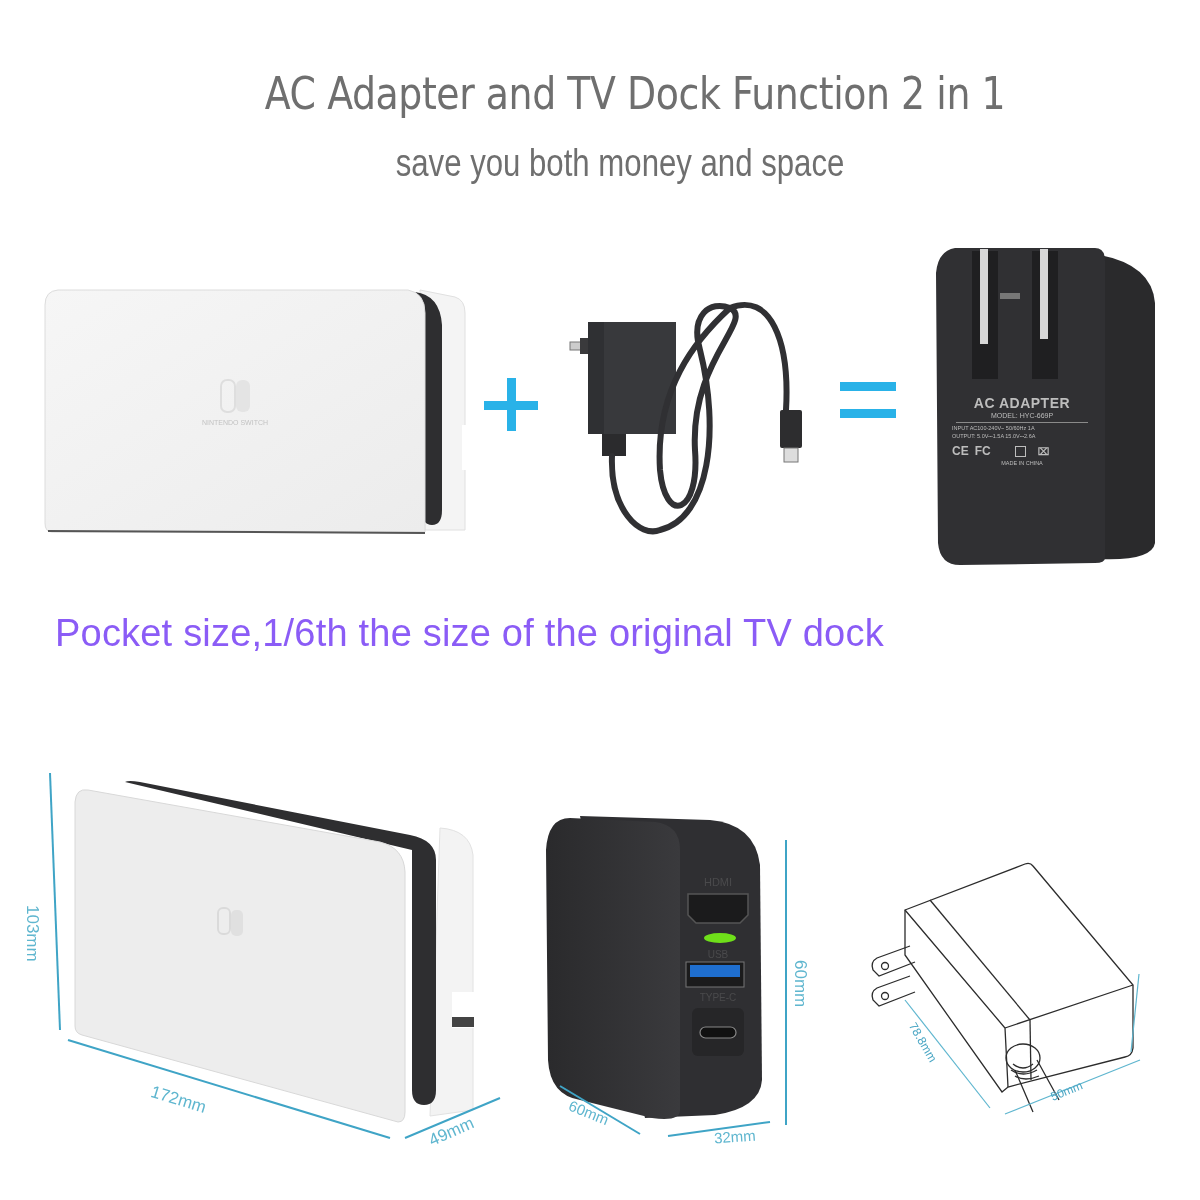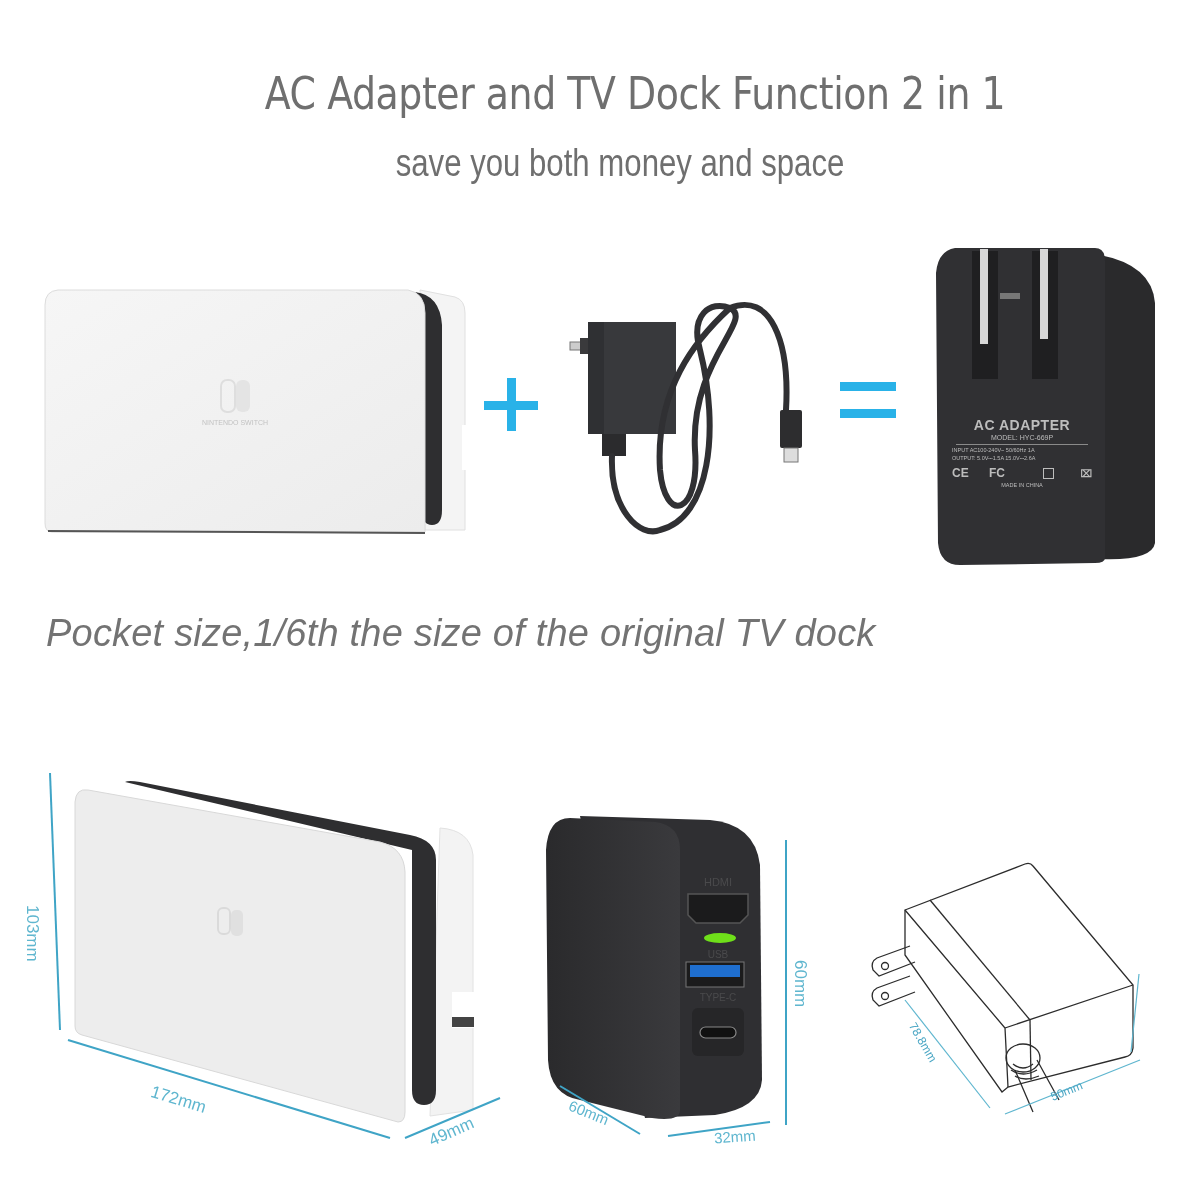--- a/index.html
+++ b/index.html
@@ -5,22 +5,22 @@
   html, body { margin: 0; padding: 0; background: #ffffff; }
   body { width: 1200px; height: 1200px; position: relative; overflow: hidden;
          font-family: "Liberation Sans", sans-serif; }
   .abs { position: absolute; }
   .title { left: 0; width: 1270px; top: 68px; text-align: center; font-size: 44px;
            color: #6f6f6f; letter-spacing: -0.5px; font-family: "DejaVu Sans", sans-serif;
            transform: scaleX(0.86); transform-origin: 635px 0; }
   .subtitle { left: 0; width: 1240px; top: 142px; text-align: center; font-size: 38px;
               color: #6f6f6f; font-family: "Liberation Sans", sans-serif;
               transform: scaleX(0.82); transform-origin: 620px 0; }
-  .tagline { left: 46px; top: 612px; font-size: 38px; color: #737373;
-             font-family: "Liberation Sans", sans-serif; letter-spacing: 0.2px; font-style: italic; }
+  .tagline { left: 55px; top: 612px; font-size: 38px; color: #8b5cf6;
+             font-family: "Liberation Sans", sans-serif; letter-spacing: 0.2px; }
   .dim { color: #5fb6cf; font-size: 17px; font-family: "Liberation Sans", sans-serif; }
   .dim-small { color: #4aa6c4; font-size: 12px; font-family: "Liberation Sans", sans-serif; }
   svg { position: absolute; overflow: visible; }
   .label-tiny { font-family: "Liberation Sans", sans-serif; fill: #9a9a9a; }
 </style>
 </head>
 <body>
 
 <div class="abs title">AC Adapter and TV Dock Function 2 in 1</div>
 <div class="abs subtitle">save you both money and space</div>
@@ -69,26 +69,26 @@
   <svg style="left:0;top:0" width="230" height="325" viewBox="0 0 230 325">
     <path d="M170 12 Q222 22 225 60 L225 300 Q222 318 170 316 Z" fill="#2a2a2c"></path>
     <path d="M25 5 L165 5 Q175 5 175 18 L175 315 Q175 320 165 320 L30 322 Q10 322 8 300 L6 30 Q8 8 25 5 Z" fill="#303033"></path>
     <rect x="42" y="8" width="26" height="128" fill="#1f1f21"></rect>
     <rect x="50" y="6" width="8" height="95" fill="#d7d7d7"></rect>
     <rect x="102" y="8" width="26" height="128" fill="#1f1f21"></rect>
     <rect x="110" y="6" width="8" height="90" fill="#d7d7d7"></rect>
     <rect x="70" y="50" width="20" height="6" fill="#777"></rect>
   </svg>
   <div class="abs" style="left:22px;top:152px;width:140px;text-align:center;color:#bdbdbd;">
-    <div style="font-size:14px;font-weight:bold;letter-spacing:0.5px;margin-top:22px;">AC ADAPTER</div>
+    <div style="font-size:14px;font-weight:bold;letter-spacing:0.5px;">AC ADAPTER</div>
     <div style="font-size:7px;margin-top:1px;">MODEL: HYC-669P</div>
     <div style="border-top:1px solid #8a8a8a;margin:3px 4px 2px;"></div>
     <div style="font-size:5.5px;text-align:left;white-space:nowrap;">INPUT    AC100-240V~ 50/60Hz 1A</div>
     <div style="font-size:5.5px;text-align:left;white-space:nowrap;margin-top:2px;">OUTPUT: 5.0V⎓1.5A 15.0V⎓2.6A</div>
-    <div style="display:flex;align-items:center;gap:6px;margin-top:4px;font-size:12px;font-weight:bold;justify-content:space-between;">
+    <div style="display:flex;align-items:center;gap:6px;margin-top:4px;font-size:12px;font-weight:bold;">
       <span>CE</span>
       <span>FC</span>
       <span style="display:inline-block;width:9px;height:9px;border:1.5px solid #bdbdbd;margin-left:18px;"></span>
       <span style="font-size:10px;margin-left:6px;">⌧</span>
     </div>
     <div style="font-size:5.5px;margin-top:2px;">MADE IN CHINA</div>
   </div>
 </div>
 
 <div class="abs tagline">Pocket size,1/6th the size of the original TV dock</div>

